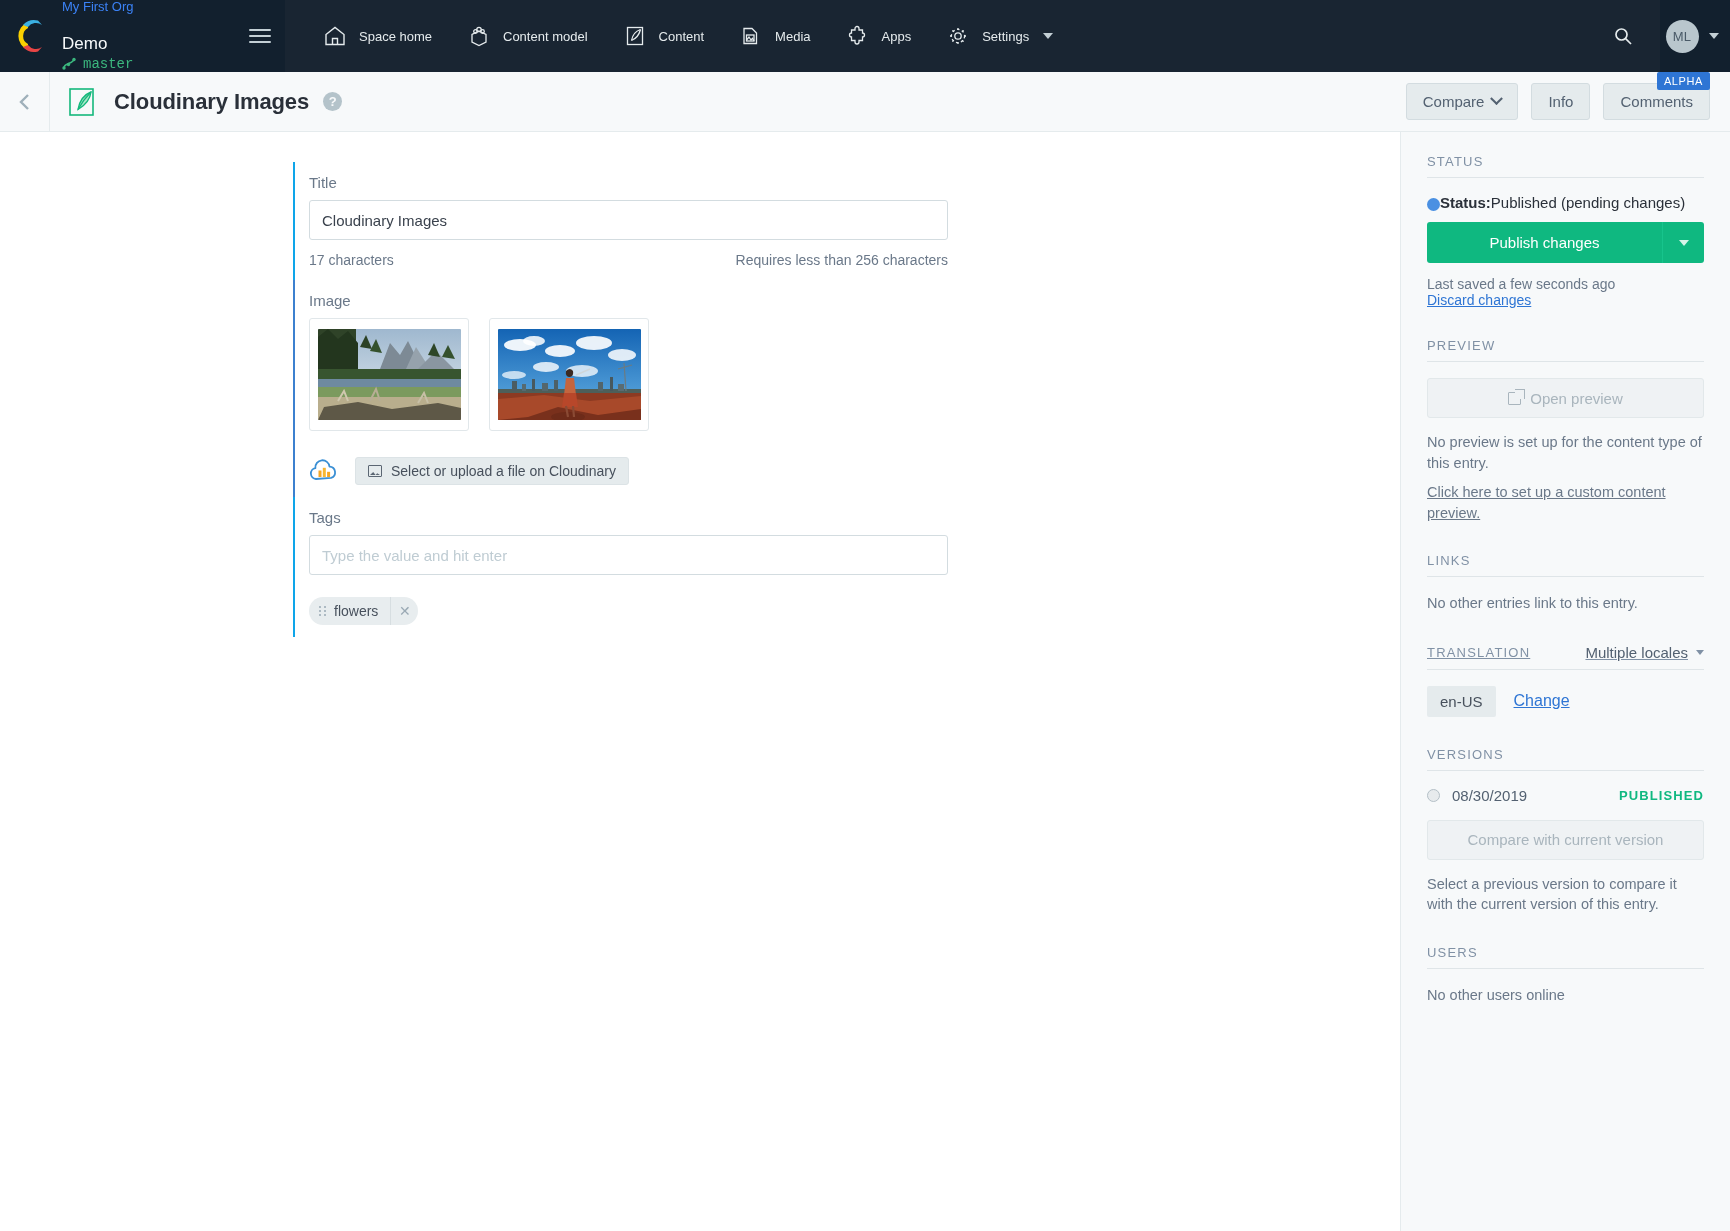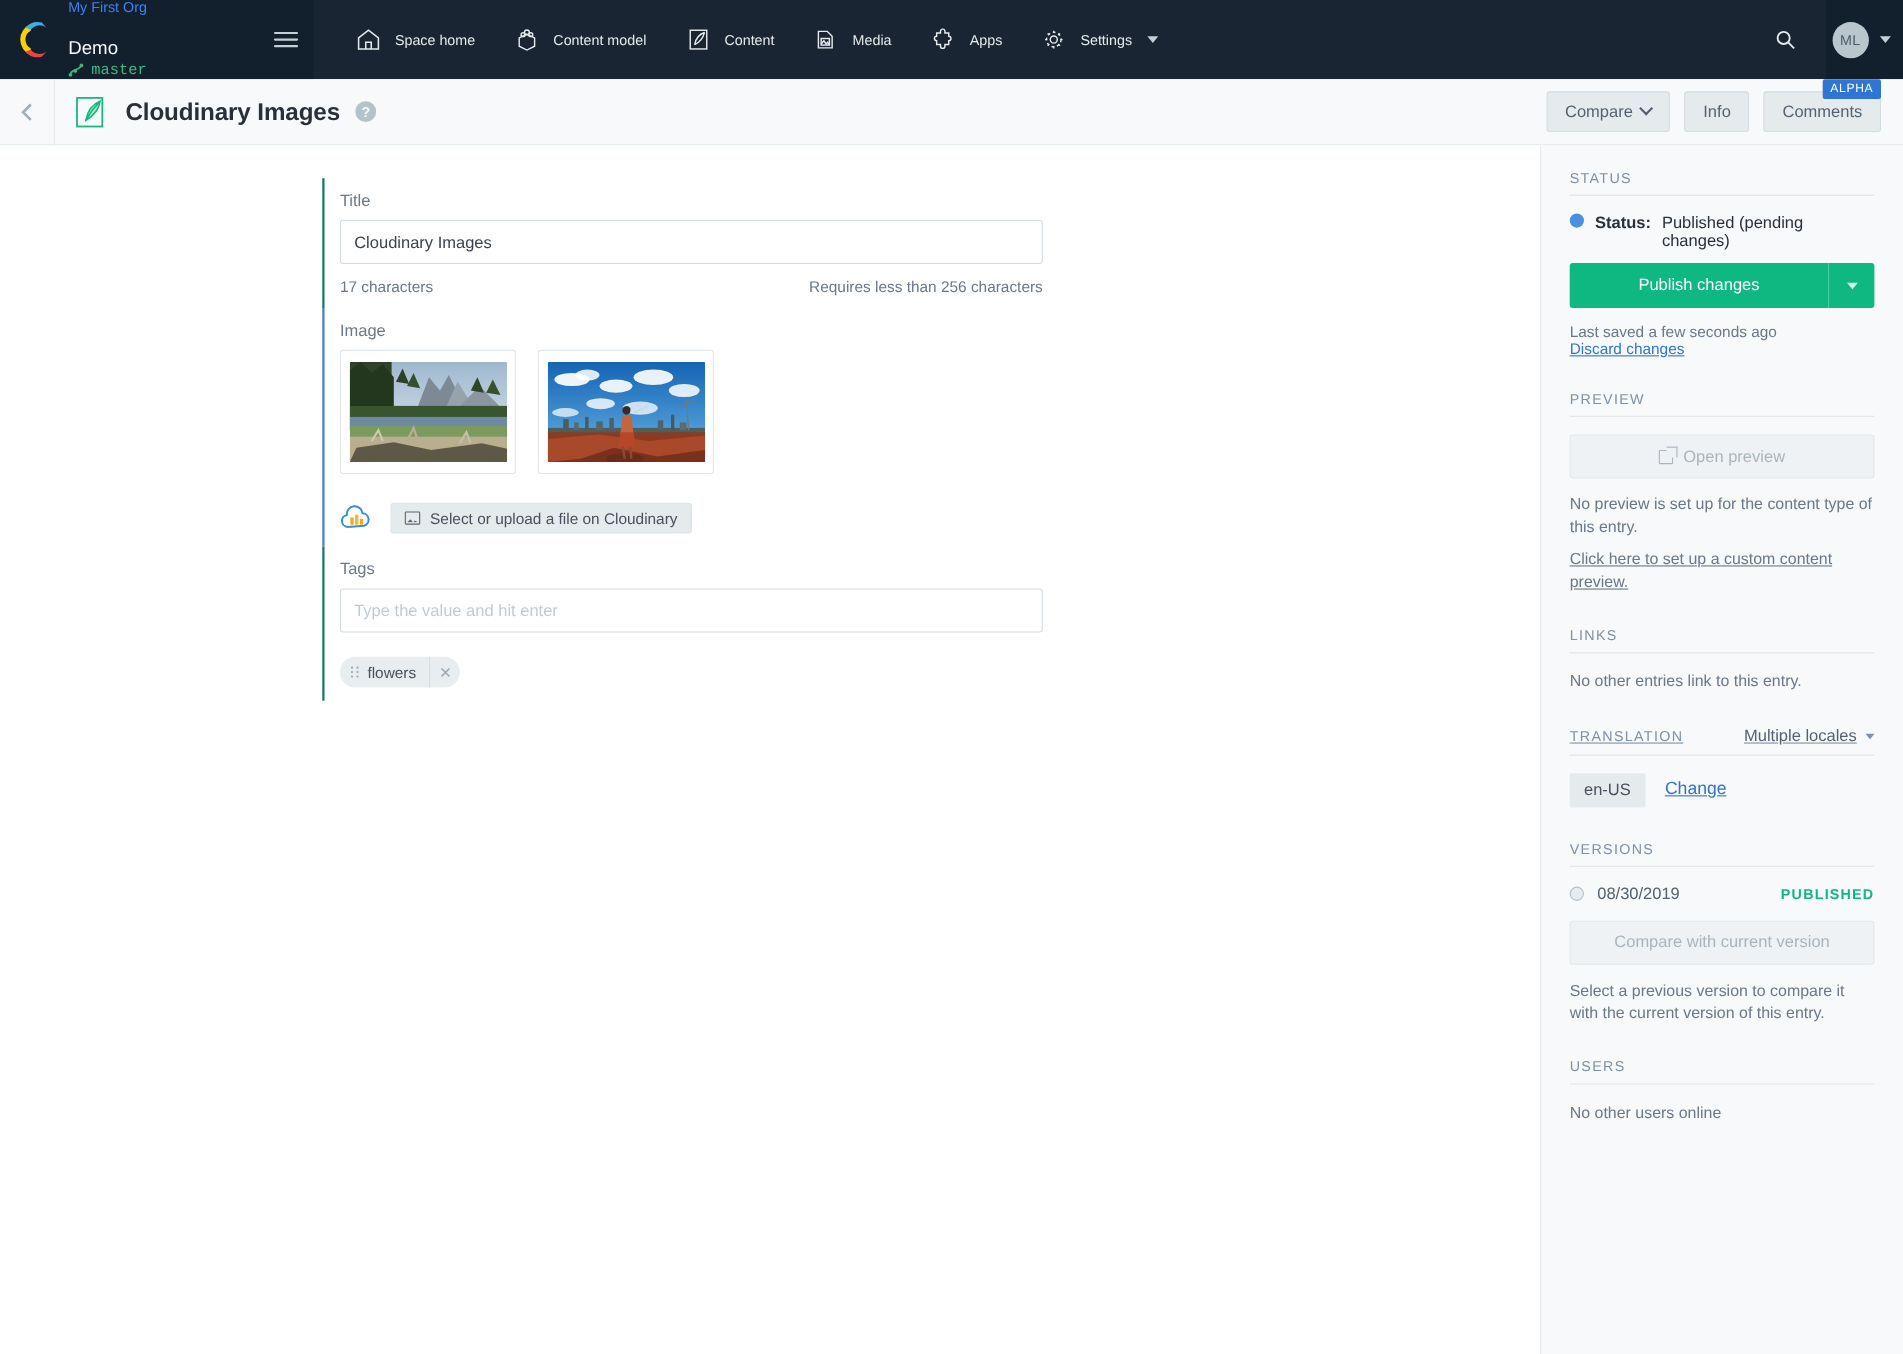--- a/index.html
+++ b/index.html
@@ -100,21 +100,21 @@
     background: #2e75d4; color: #fff;
     font-size: 11px; letter-spacing: .6px; font-weight: 400;
     padding: 3px 7px; border-radius: 2px;
   }
 
   
   .body-area { display: flex; height: calc(1231px - 72px - 60px); }
   .main-col { flex: 1; background: #fff; overflow: hidden; position: relative; }
   .form { width: 700px; margin-left: 293px; padding-top: 30px; }
 
-  .field { border-left: 2px solid #0f766e; padding: 12px 0 12px 14px; position: relative; }
+  .field { border-left: 2px solid #0ea5e9; padding: 12px 0 12px 14px; position: relative; }
   .field.active { border-left-color: #3c80cf; }
   .flabel { font-size: 15px; color: #6a7889; margin-bottom: 9px; }
   .finput {
     width: 639px; height: 40px;
     border: 1px solid #d3dce0; border-radius: 3px;
     background: #fff; color: #3a424d; font-size: 15px;
     padding: 0 12px; font-family: "Liberation Sans", sans-serif;
   }
   .finput::placeholder { color: #bfccd3; }
   .fhelp { display: flex; justify-content: space-between; width: 639px; margin-top: 12px; font-size: 14px; color: #6a7889; }
@@ -177,21 +177,21 @@
   }
   .sb-head {
     font-size: 13px; color: #8091a5; letter-spacing: 1.2px;
     padding-bottom: 8px; border-bottom: 1px solid #dfe5e8;
     margin-bottom: 16px;
   }
   .sb-head.with-right { display: flex; justify-content: space-between; align-items: center; text-decoration: underline; }
   .sb-head-right { font-size: 15px; color: #536171; letter-spacing: 0; display: flex; align-items: center; gap: 8px; }
   .mini-caret { width: 0; height: 0; border-left: 4px solid transparent; border-right: 4px solid transparent; border-top: 5px solid #8091a5; }
 
-  .status-line { display: flex; align-items: flex-start; gap: 10px; font-size: 15px; color: #2a3039; margin-bottom: 11px; }
+  .status-line { display: flex; align-items: flex-end; font-size: 15px; color: #2a3039; margin-bottom: 11px; }
   .status-dot { width: 13px; height: 13px; border-radius: 50%; background: #4a90e2; flex: none; }
   .status-line b { font-weight: 700; }
 
   .publish-row { display: flex; height: 41px; margin-bottom: 13px; }
   .publish-btn {
     flex: 1; background: #0fb880; color: #fff;
     border: none; font-size: 15px; cursor: pointer;
     border-radius: 3px 0 0 3px;
     font-family: "Liberation Sans", sans-serif;
   }

